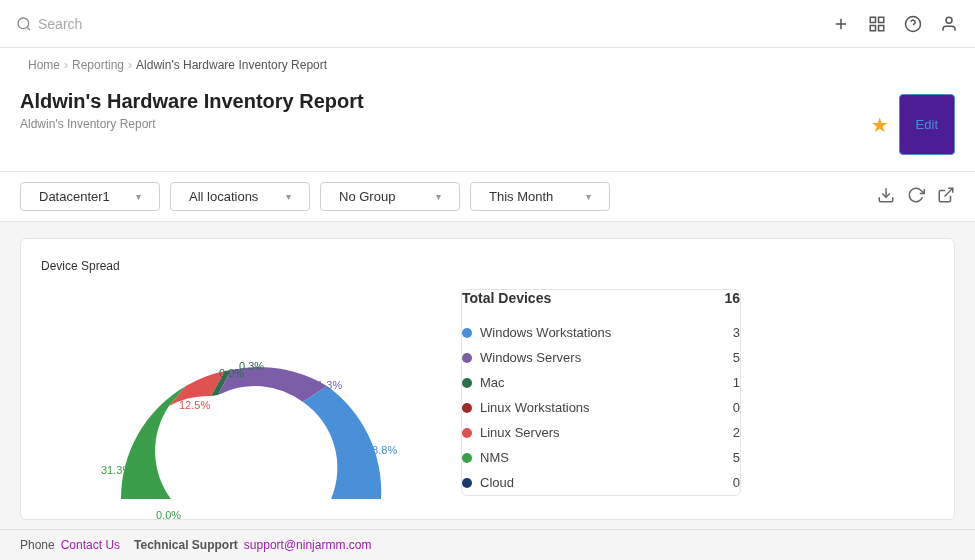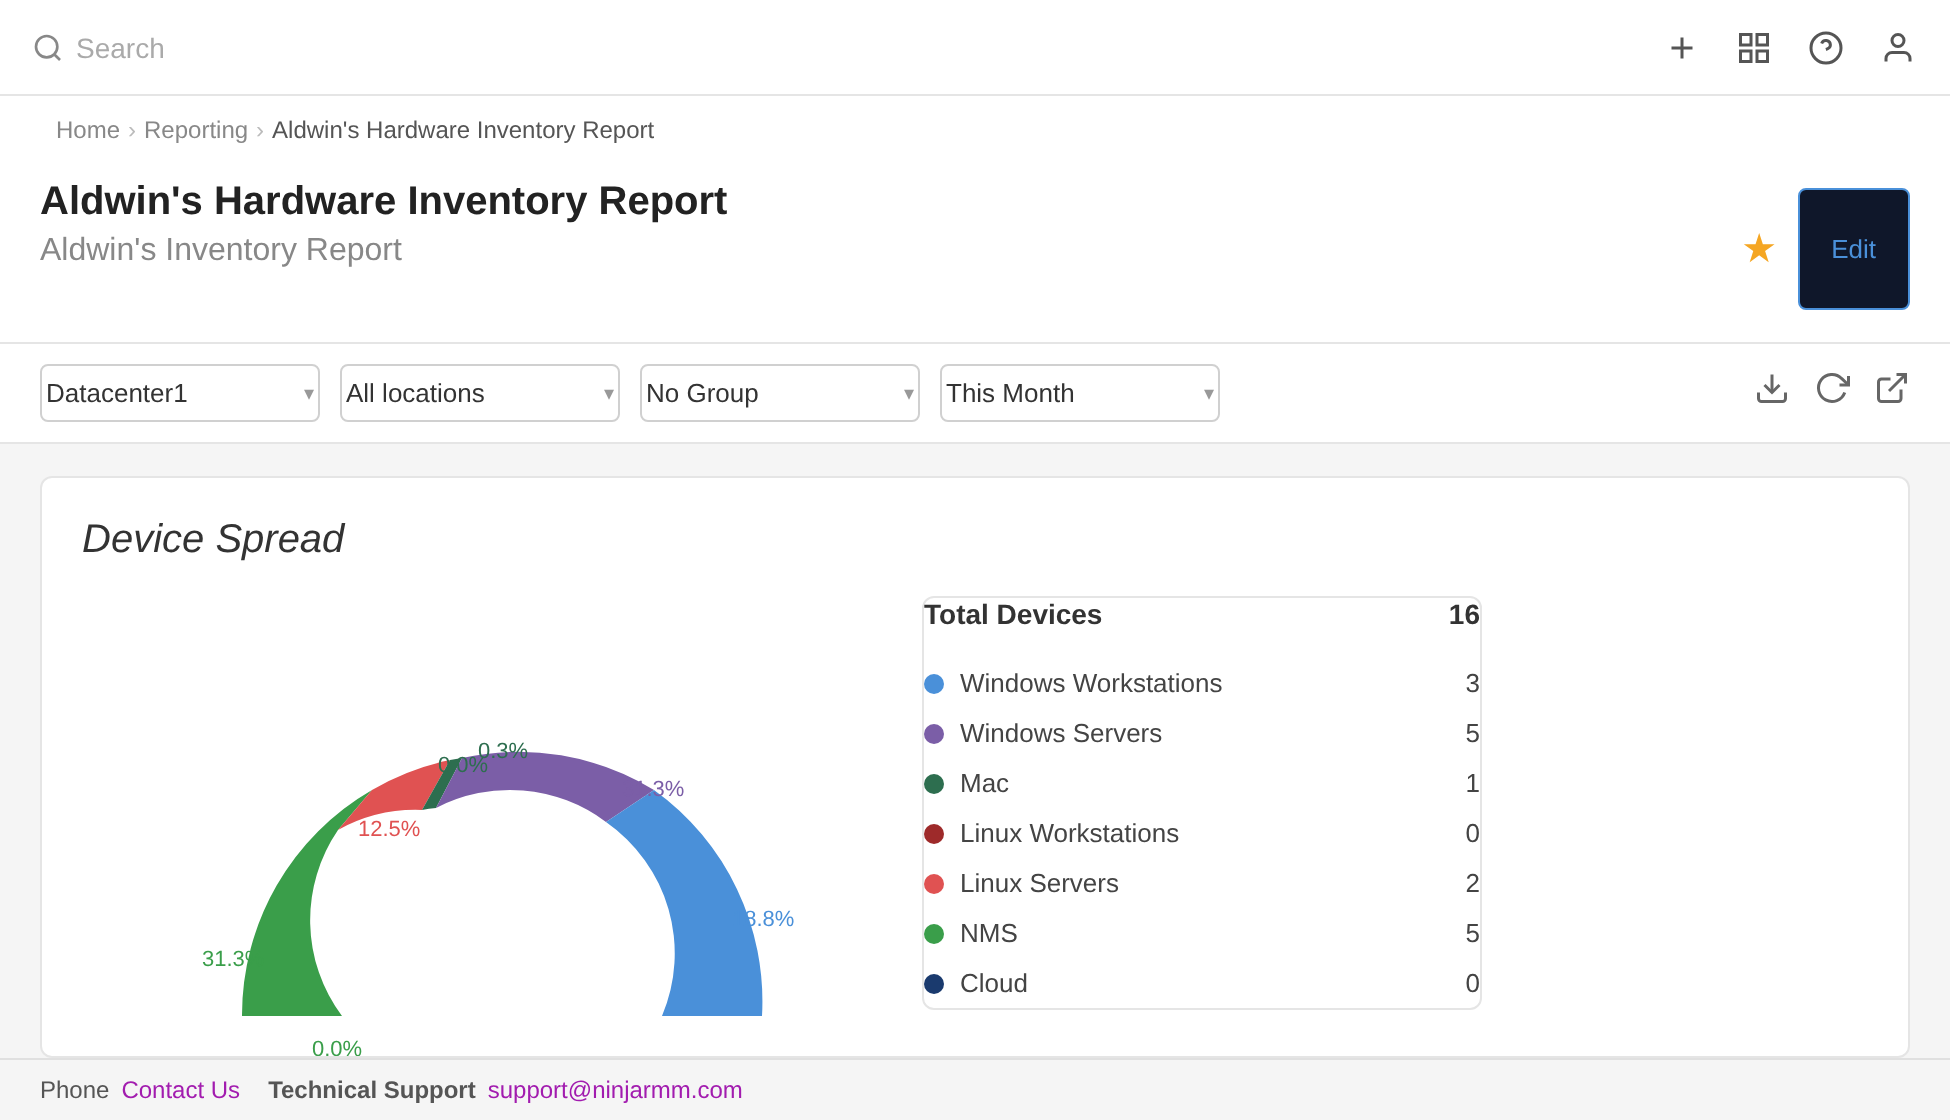--- a/index.html
+++ b/index.html
@@ -14,38 +14,38 @@
     
     .breadcrumb { padding: 10px 28px; font-size: 12px; color: #888; background: #fff; display: flex; align-items: center; gap: 4px; }
     .breadcrumb a { color: #888; text-decoration: none; }
     .breadcrumb .sep { color: #bbb; }
     .breadcrumb .current { color: #555; }
     
     
     .page-header { background: #fff; padding: 8px 20px 16px; border-bottom: 1px solid #e5e5e5; display: flex; align-items: flex-start; justify-content: space-between; }
     .header-left { }
     .page-title { font-size: 20px; font-weight: 600; color: #222; margin-bottom: 4px; }
-    .page-subtitle { font-size: 16px; color: #888; }
+    .page-subtitle { font-size: 12px; color: #888; }
     .header-right { display: flex; align-items: center; gap: 10px; margin-top: 4px; }
     .star-icon { color: #f5a623; font-size: 20px; cursor: pointer; }
-    .edit-btn { border: 1px solid #4a90d9; color: #4a90d9; background: #0f172a; padding: 22px 16px; border-radius: 4px; cursor: pointer; font-size: 13px; }
+    .edit-btn { border: 1px solid #4a90d9; color: #4a90d9; background: #4c1d95; padding: 22px 16px; border-radius: 4px; cursor: pointer; font-size: 13px; }
     
     
     .filters-bar { background: #fff; padding: 10px 20px; display: flex; align-items: center; gap: 10px; border-bottom: 1px solid #e5e5e5; }
-    .filter-select { display: flex; align-items: center; border: 1px solid #d0d0d0; border-radius: 4px; padding: 6px 2px; background: #fff; cursor: pointer; gap: 6px; min-width: 140px; font-size: 13px; color: #333; }
+    .filter-select { display: flex; align-items: center; border: 1px solid #d0d0d0; border-radius: 4px; padding: 6px 18px; background: #fff; cursor: pointer; gap: 6px; min-width: 140px; font-size: 13px; color: #333; }
     .filter-select .chevron { color: #999; font-size: 10px; margin-left: auto; }
     .filter-actions { margin-left: auto; display: flex; gap: 12px; color: #666; }
     .action-icon { cursor: pointer; font-size: 16px; }
     
     
     .main-content { padding: 16px 20px; height: calc(560px - 48px - 36px - 68px - 46px); overflow-y: auto; }
     
     
     .card { background: #fff; border-radius: 6px; border: 1px solid #e5e5e5; padding: 20px; }
-    .card-title { font-size: 20px; font-weight: 400; color: #333; margin-bottom: 16px; font-style: italic; }
+    .card-title { font-size: 12px; font-weight: 400; color: #333; margin-bottom: 16px; }
     .chart-area { display: flex; align-items: flex-start; gap: 40px; }
     
     
     .chart-container { position: relative; width: 380px; height: 210px; }
     
     
     .legend-table { border: 1px solid #e5e5e5; border-radius: 6px; min-width: 280px; }
     .legend-header { display: flex; justify-content: space-between; font-weight: 600; font-size: 14px; margin-bottom: 14px; }
     .legend-row { display: flex; align-items: center; justify-content: space-between; padding: 5px 0; font-size: 13px; color: #444; }
     .legend-dot { width: 10px; height: 10px; border-radius: 50%; margin-right: 8px; flex-shrink: 0; }

